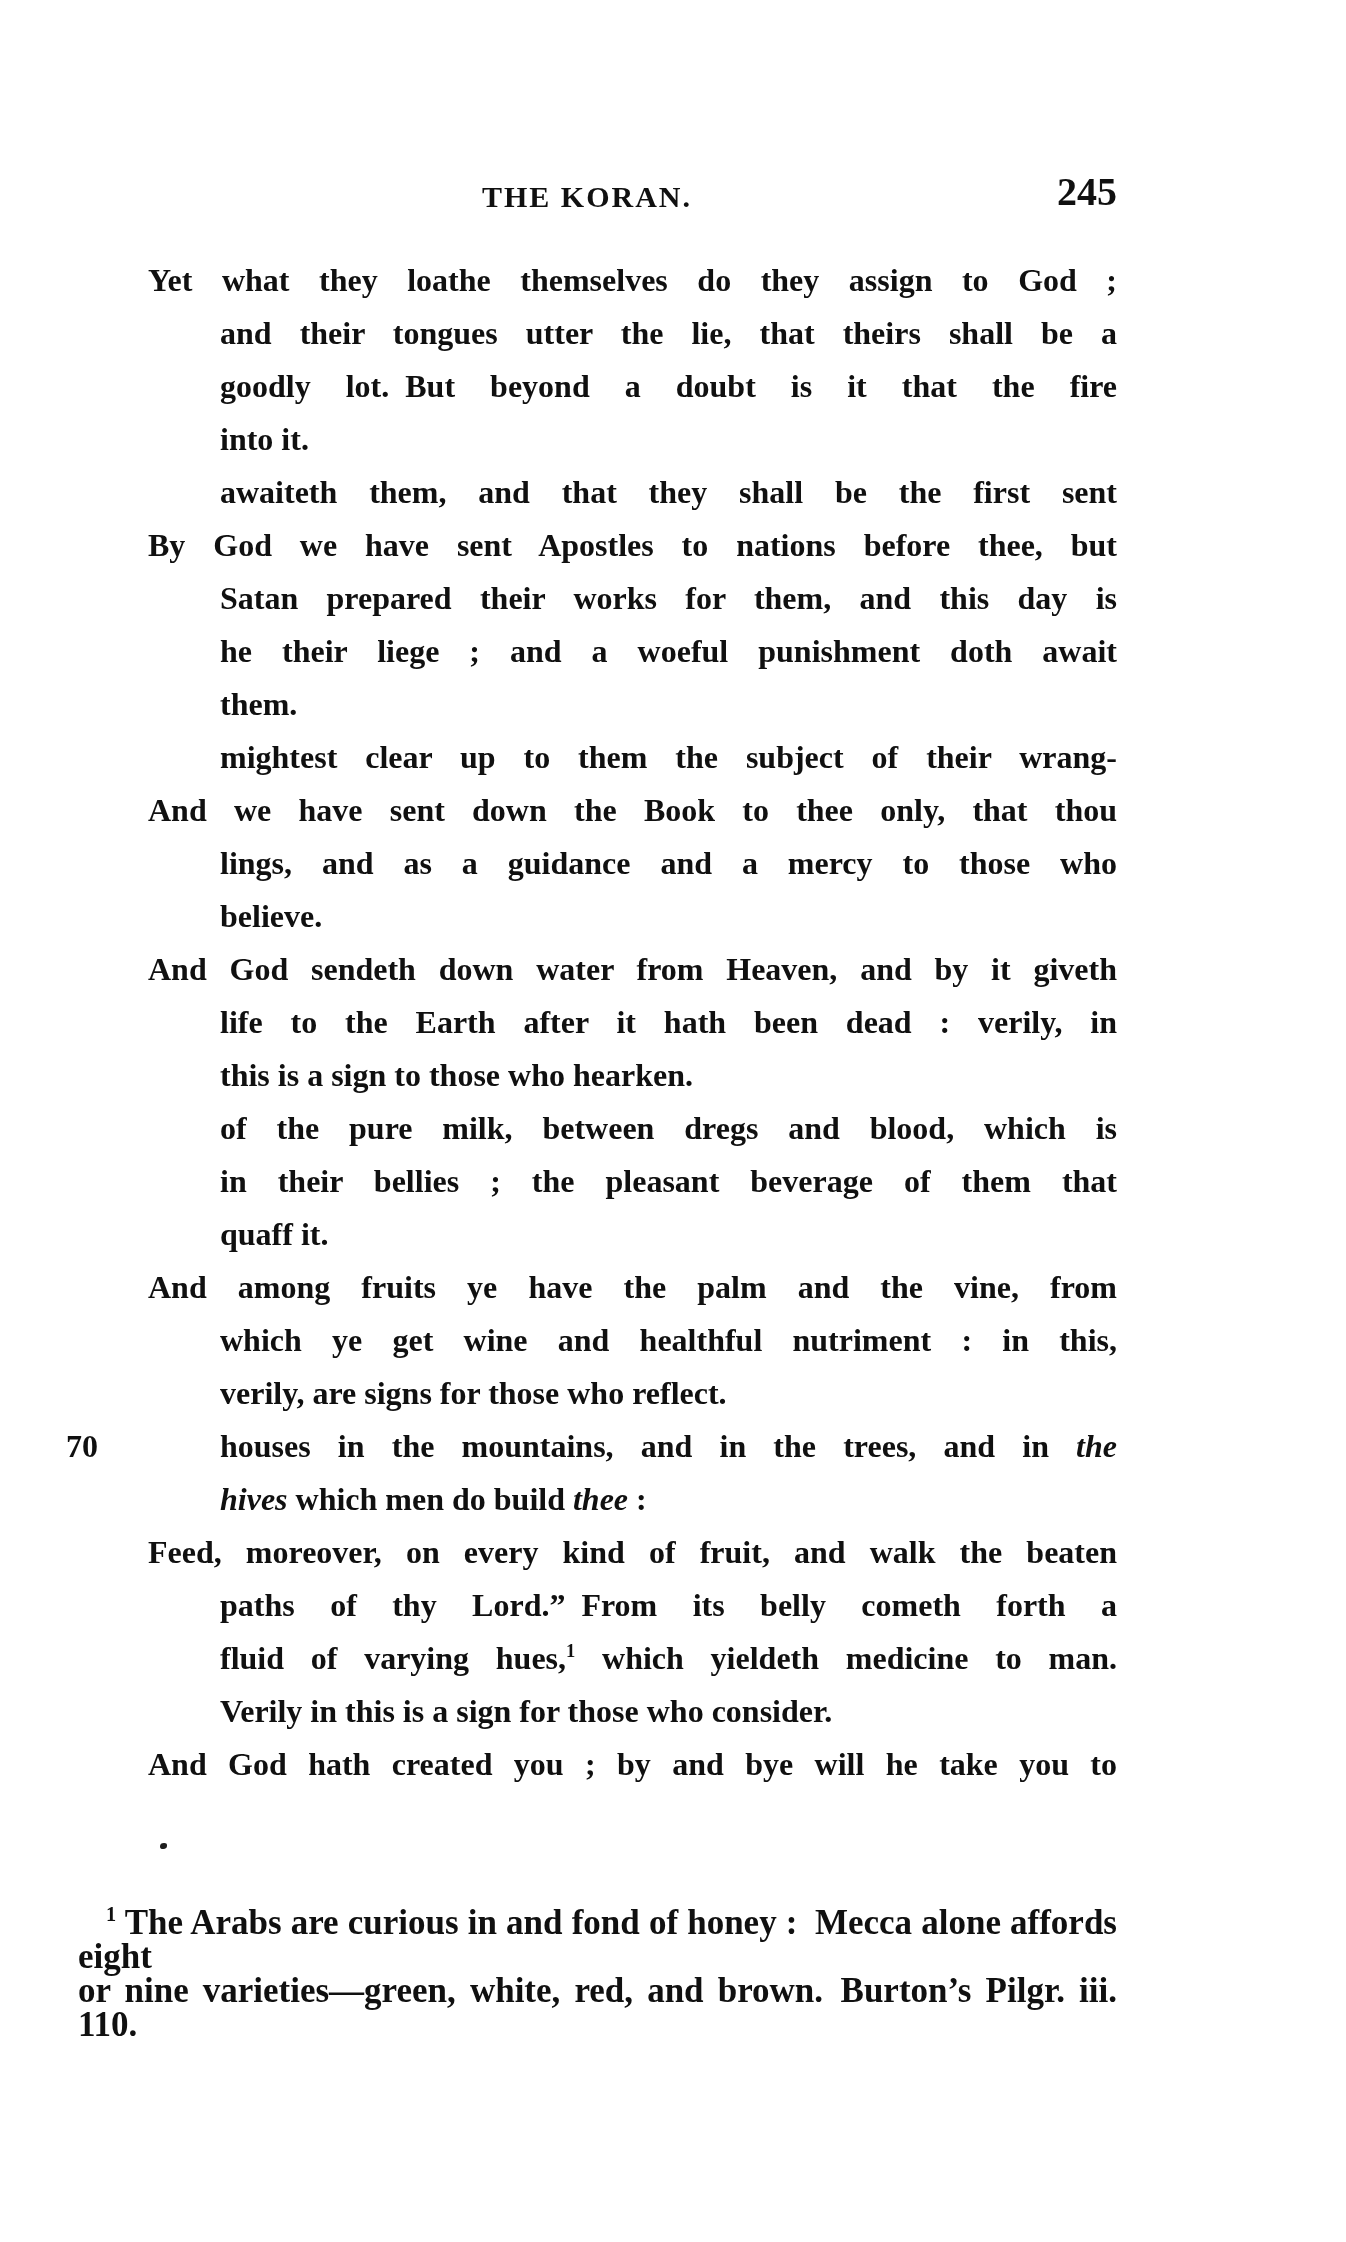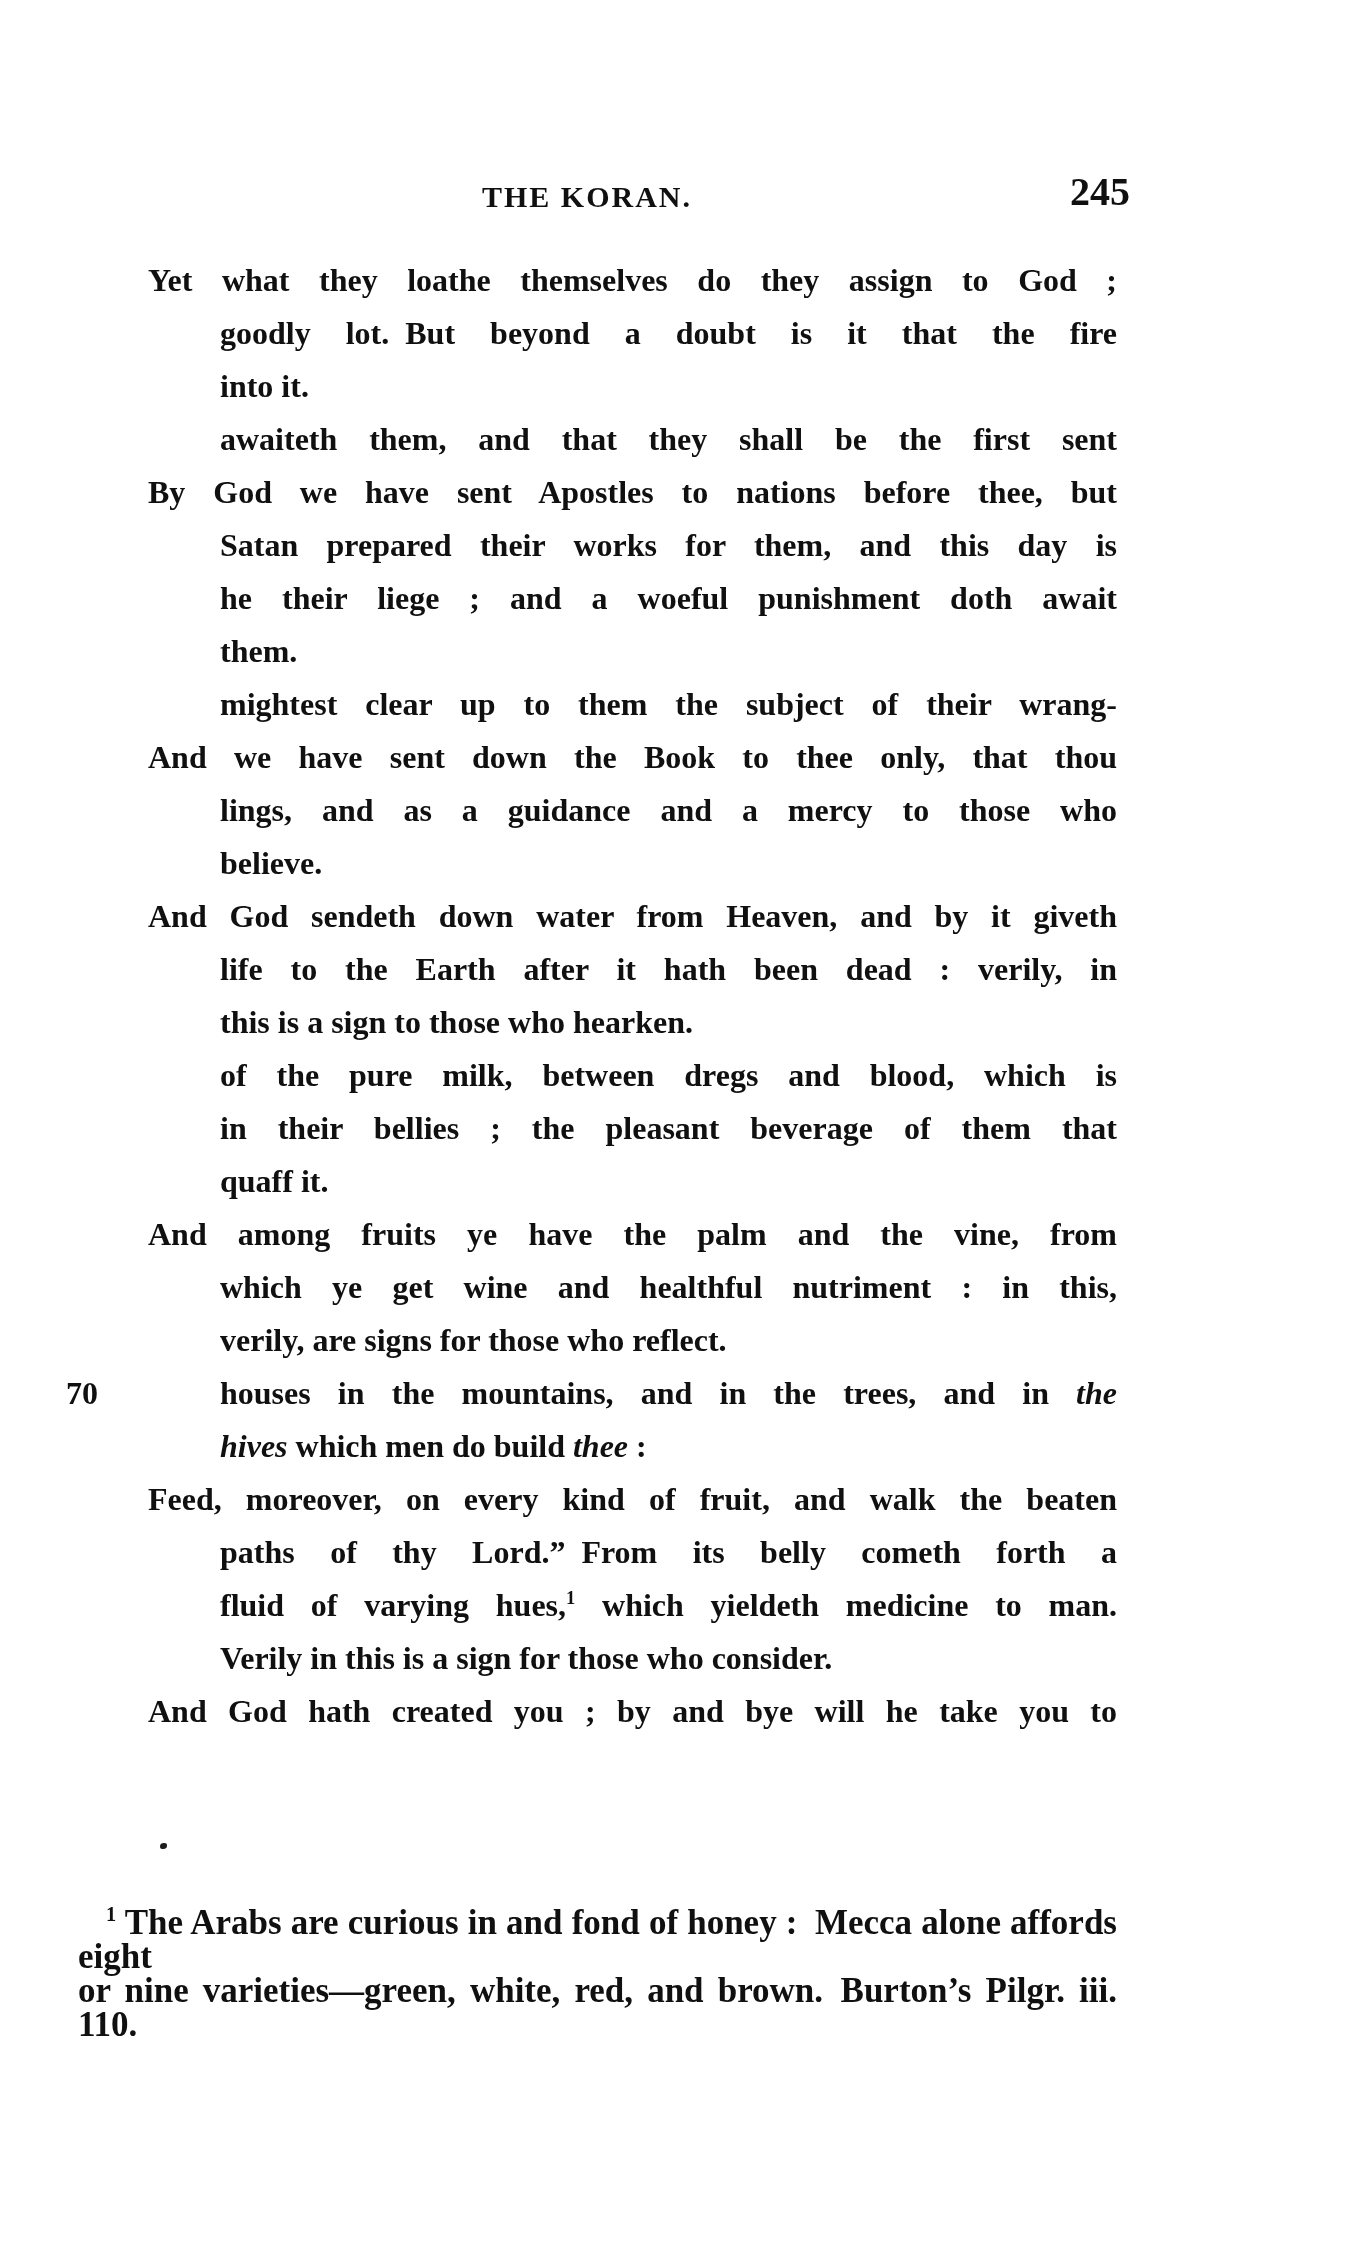--- a/index.html
+++ b/index.html
@@ -6,21 +6,21 @@
   .page{
     position:relative;width:1346px;height:2242px;background:#ffffff;
     font-family:"Liberation Serif", serif;color:#101010;overflow:hidden;
     -webkit-font-smoothing:antialiased;
   }
   .header-title{
     position:absolute;top:180px;left:587px;transform:translateX(-50%);
     font-size:30px;font-weight:bold;letter-spacing:2px;white-space:nowrap;
   }
   .page-number{
-    position:absolute;top:168px;right:216px;
+    position:absolute;top:168px;right:229px;
     font-size:40px;font-weight:bold;white-space:nowrap;
   }
   .verse-block{
     position:absolute;left:220px;top:254px;width:897px;
     font-size:32px;font-weight:bold;line-height:53px;
   }
   .para{position:relative;}
   .line{
     text-align:justify;
     text-align-last:justify;
@@ -46,20 +46,21 @@
 </head>
 <body>
 
 <div class="page">
   <div class="header-title">THE KORAN.</div>
   <div class="page-number">245</div>
 
   <div class="verse-block">
       <div class="para">
         <div class="line pfirst"><span class="">Yet what they loathe themselves do they assign to God ;</span></div>
+        <div class="line"><span class="">and their tongues utter the lie, that theirs shall be a</span></div>
         <div class="line"><span class="">goodly lot. But beyond a doubt is it that the fire</span></div>
         <div class="line plast"><span class="">into it.</span></div>
         <div class="line"><span class="">awaiteth them, and that they shall be the first sent</span></div>
       </div>
       <div class="para">
         <div class="line pfirst"><span class="">By God we have sent Apostles to nations before thee, but</span></div>
         <div class="line"><span class="">Satan prepared their works for them, and this day is</span></div>
         <div class="line"><span class="">he their liege ; and a woeful punishment doth await</span></div>
         <div class="line plast"><span class="">them.</span></div>
       </div>

